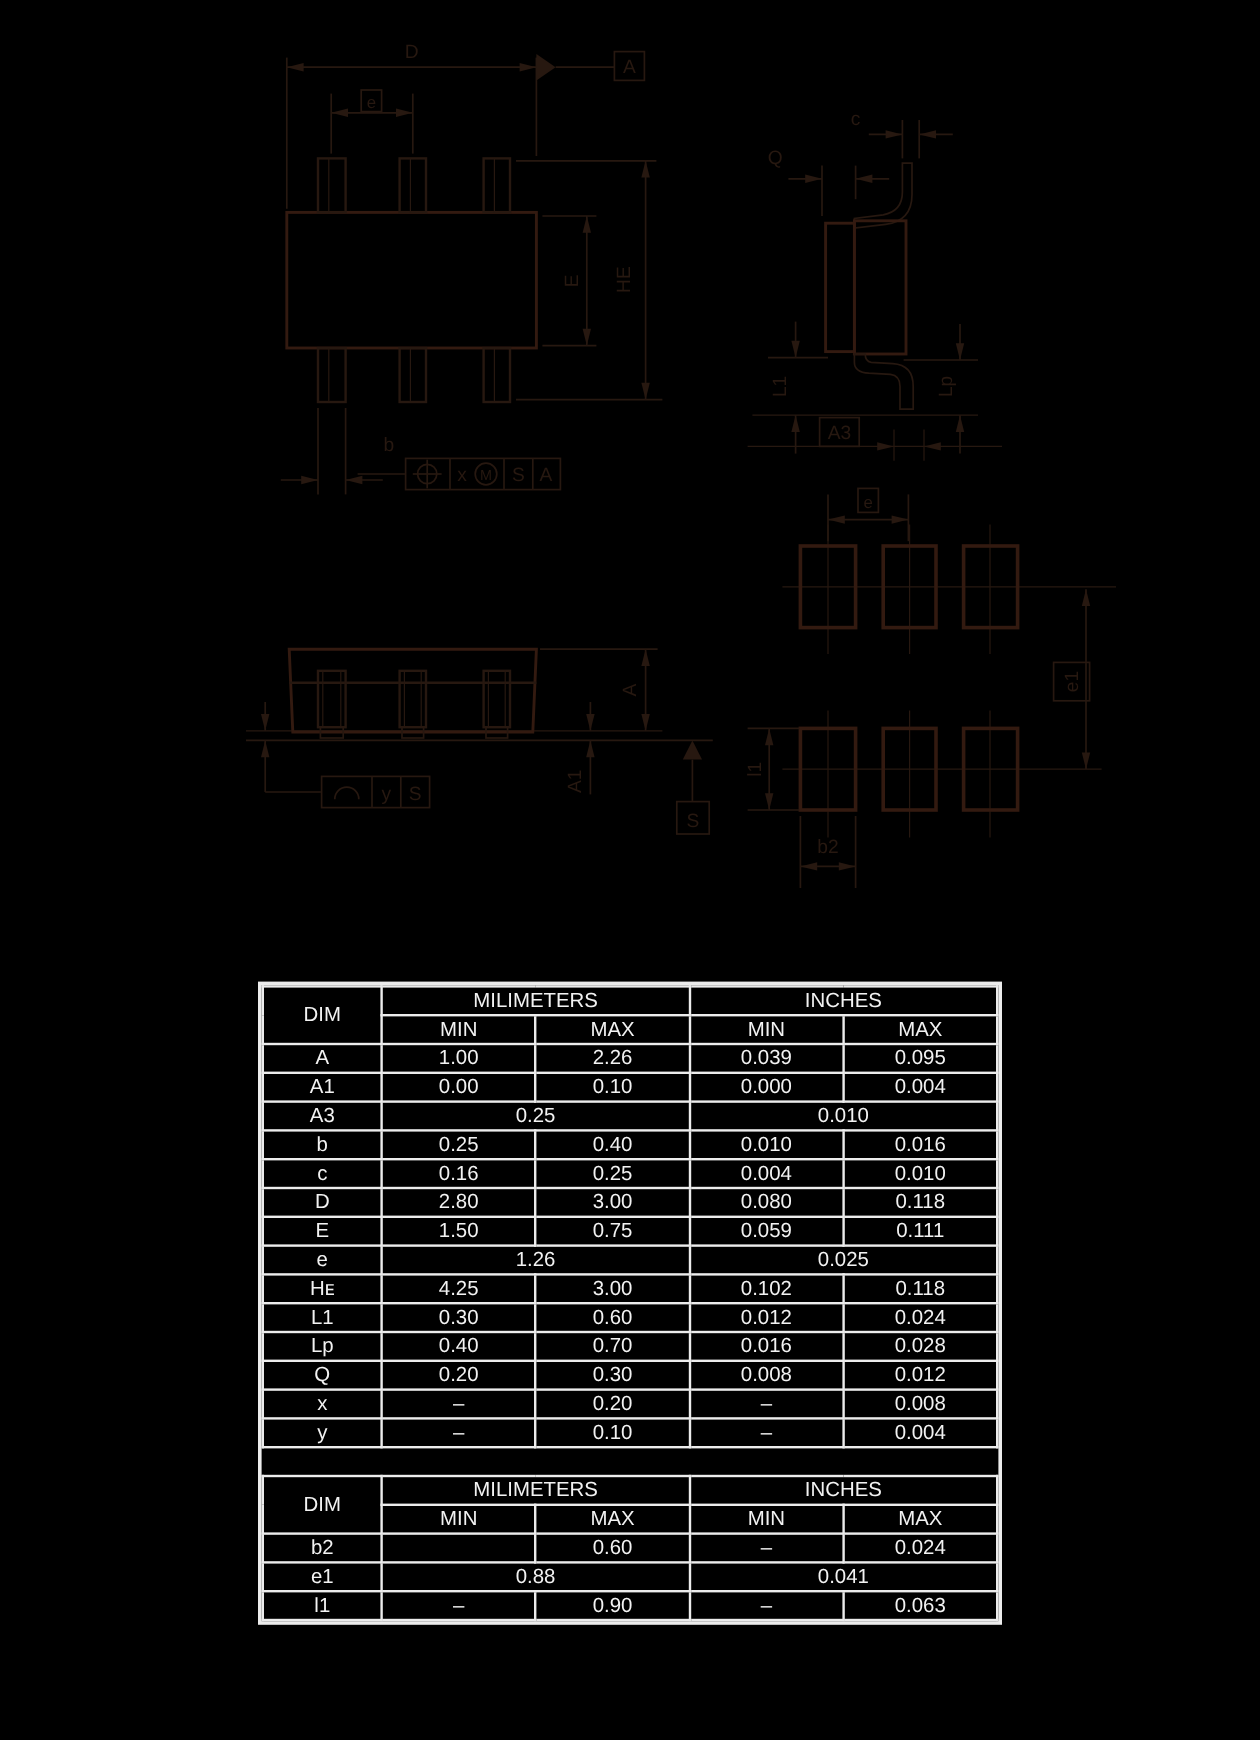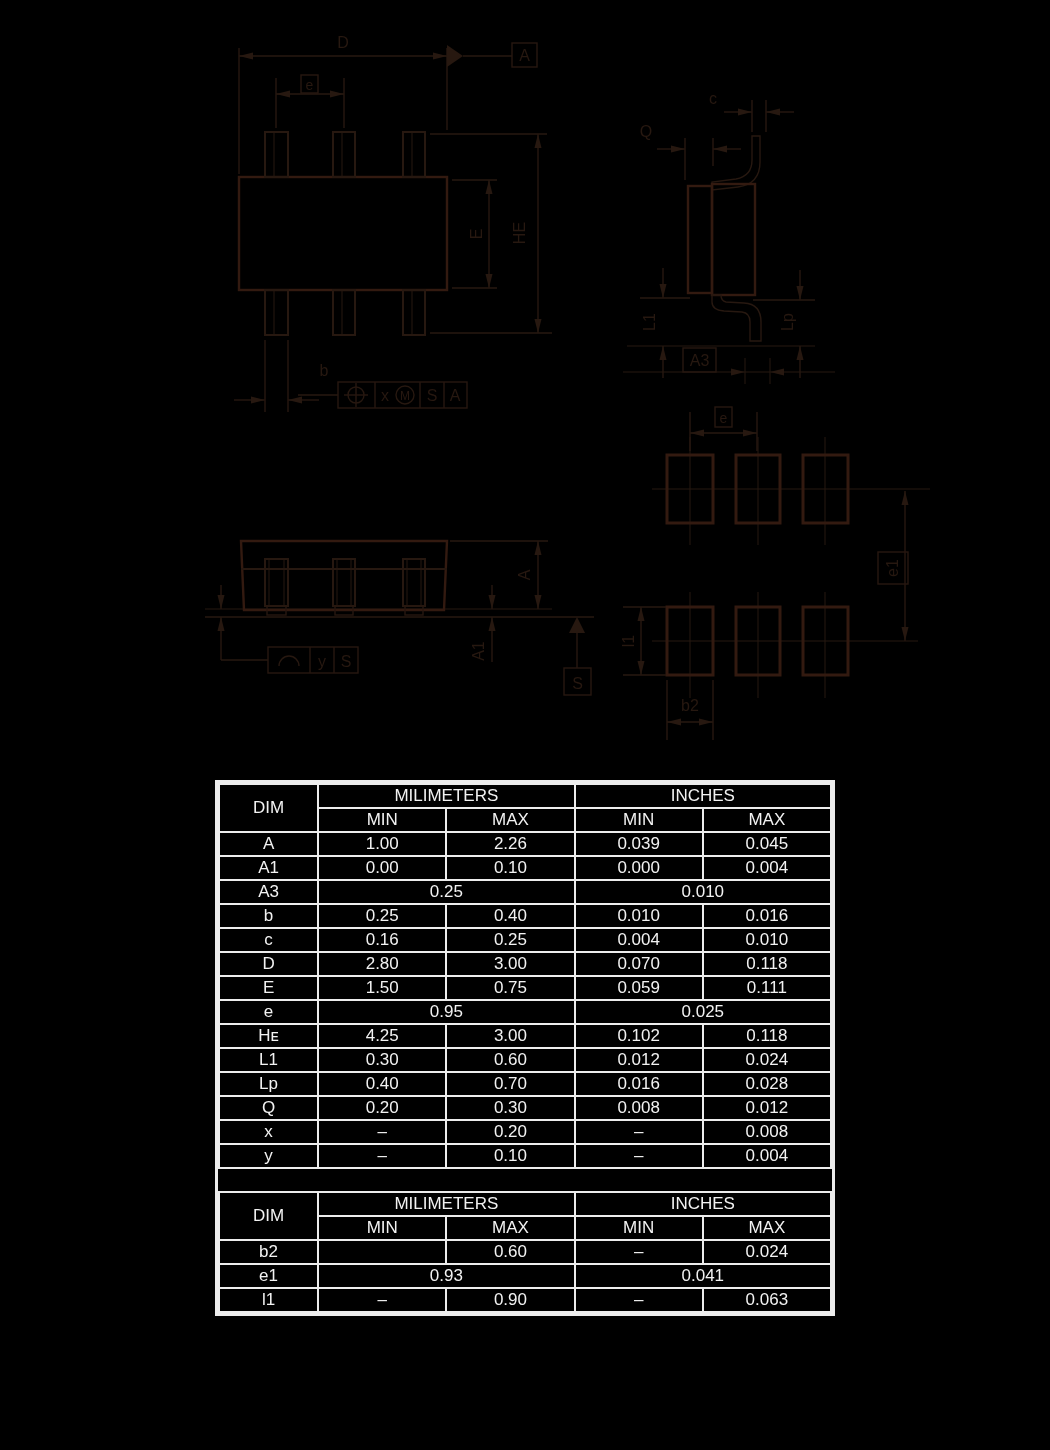--- a/index.html
+++ b/index.html
@@ -7,21 +7,21 @@
   svg{position:absolute;left:0;top:0;}
   svg text{font:16px "Liberation Sans",sans-serif;fill:var(--line,#271810);text-anchor:middle;}
   svg text.sm{font-size:14px;}
   svg text.xs{font-size:12px;}
   .ln{stroke:var(--line,#271810);stroke-width:1.4;fill:none;}
   .thin{stroke:var(--line,#271810);stroke-width:1;fill:none;}
   .ln2{stroke:var(--line,#271810);stroke-width:2;fill:none;}
   .out{stroke:var(--outline,#331a10);stroke-width:2.4;fill:none;}
   .pad{stroke:var(--outline,#331a10);stroke-width:3;fill:none;}
   .ar{fill:var(--line,#271810);stroke:none;}
-  #tables{position:absolute;left:215px;top:780px;width:620px;box-sizing:border-box;
+  #tables{position:absolute;left:215px;top:818px;width:620px;box-sizing:border-box;
           border:3px solid var(--table-border,#ececec);background:var(--background,#000);}
   #tables table{width:100%;border-collapse:collapse;table-layout:fixed;}
   #tables td{border:2px solid var(--table-border,#ececec);color:var(--table-text,#f2f2f2);
              font:17px/1.1 "Liberation Sans",sans-serif;text-align:center;height:24px;
              padding:0 2px;box-sizing:border-box;white-space:nowrap;overflow:hidden;}
   #tables .gap{height:22px;}
 </style>
 </head>
 <body>
 
@@ -286,21 +286,21 @@
       <td>MIN</td>
       <td>MAX</td>
       <td>MIN</td>
       <td>MAX</td>
     </tr>
     <tr>
             <td>A</td>
             <td>1.00</td>
             <td>2.26</td>
             <td>0.039</td>
-            <td>0.045</td>
+            <td>0.095</td>
           </tr>
     <tr>
             <td>A1</td>
             <td>0.00</td>
             <td>0.10</td>
             <td>0.000</td>
             <td>0.004</td>
           </tr>
     <tr>
             <td>A3</td>
@@ -318,33 +318,33 @@
             <td>c</td>
             <td>0.16</td>
             <td>0.25</td>
             <td>0.004</td>
             <td>0.010</td>
           </tr>
     <tr>
             <td>D</td>
             <td>2.80</td>
             <td>3.00</td>
-            <td>0.070</td>
+            <td>0.080</td>
             <td>0.118</td>
           </tr>
     <tr>
             <td>E</td>
             <td>1.50</td>
             <td>0.75</td>
             <td>0.059</td>
             <td>0.111</td>
           </tr>
     <tr>
             <td>e</td>
-            <td colspan="2">0.95</td>
+            <td colspan="2">1.26</td>
             <td colspan="2">0.025</td>
           </tr>
     <tr>
             <td>Hᴇ</td>
             <td>4.25</td>
             <td>3.00</td>
             <td>0.102</td>
             <td>0.118</td>
           </tr>
     <tr>
@@ -409,21 +409,21 @@
     </tr>
     <tr>
             <td>b2</td>
             <td></td>
             <td>0.60</td>
             <td>–</td>
             <td>0.024</td>
           </tr>
     <tr>
             <td>e1</td>
-            <td colspan="2">0.93</td>
+            <td colspan="2">0.88</td>
             <td colspan="2">0.041</td>
           </tr>
     <tr>
             <td>l1</td>
             <td>–</td>
             <td>0.90</td>
             <td>–</td>
             <td>0.063</td>
           </tr>
   </tbody>

